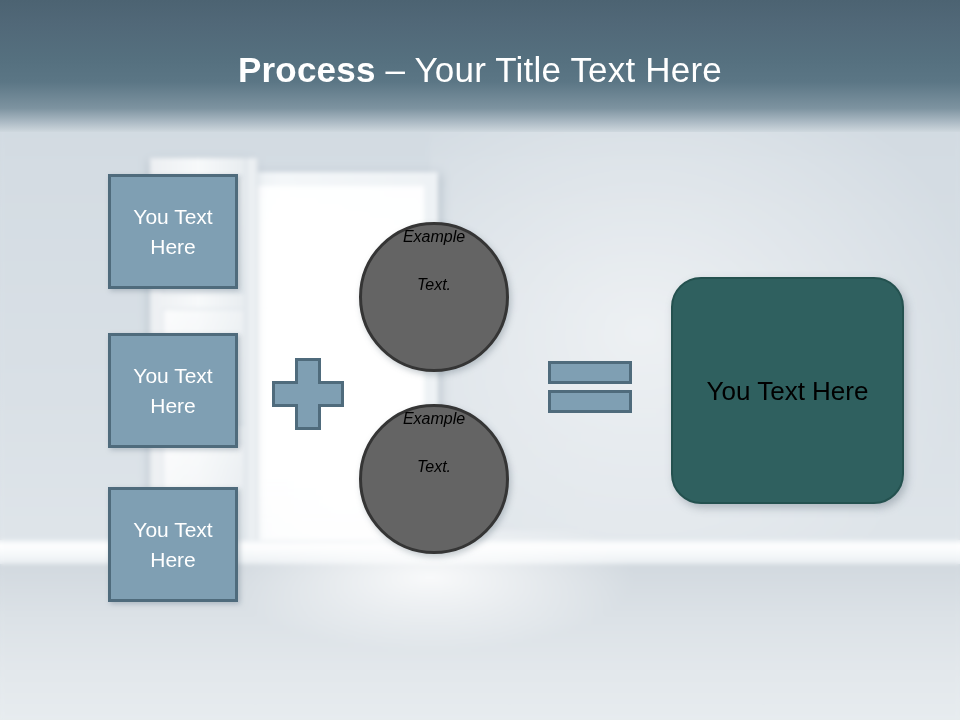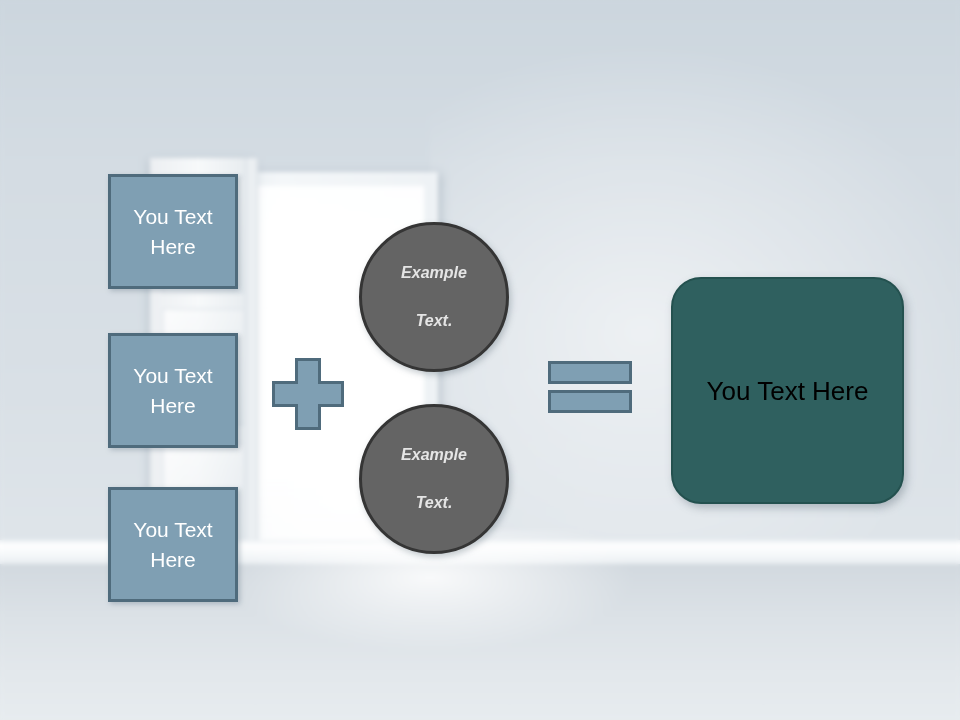--- a/index.html
+++ b/index.html
@@ -174,28 +174,27 @@
   .plus .bar.inner-v { left: 26px; top: 3px; width: 20px; height: 66px; background: #7f9fb3; border: none; }
 
   
   .circle {
     position: absolute;
     box-sizing: border-box;
     width: 150px; height: 150px;
     border-radius: 50%;
     background: #646464;
     border: 3px solid #353535;
-    color: #e5e5e5;
+    color: #000000;
     font-size: 16px;
     line-height: 24px;
-    font-weight: bold;
+    font-weight: normal;
     font-style: italic;
     text-align: center;
     display: flex;
-    align-items: center;
     justify-content: center;
     box-shadow: 2px 3px 6px rgba(90,105,118,0.35);
   }
   .circle.c1 { left: 359px; top: 222px; }
   .circle.c2 { left: 359px; top: 404px; }
   .circle span { display: block; }
 
   
   .equals {
     position: absolute;
@@ -250,20 +249,23 @@
     <div class="door-panel p2"></div>
     <div class="door-panel p3"></div>
     <div class="door-edge"></div>
 
     <div class="bg-baseboard"></div>
     <div class="bg-floor"></div>
     <div class="bg-floor-glow"></div>
     <div class="bg-blur-layer"></div>
   </div>
 
+  <div class="header">
+    <div class="header-title"><span class="t-strong">Process</span><span class="t-rest"> – Your Title Text Here</span></div>
+  </div>
 
   <div class="src-box b1">
     <span>You Text Here</span>
   </div>
   <div class="src-box b2">
     <span>You Text Here</span>
   </div>
   <div class="src-box b3">
     <span>You Text Here</span>
   </div>

